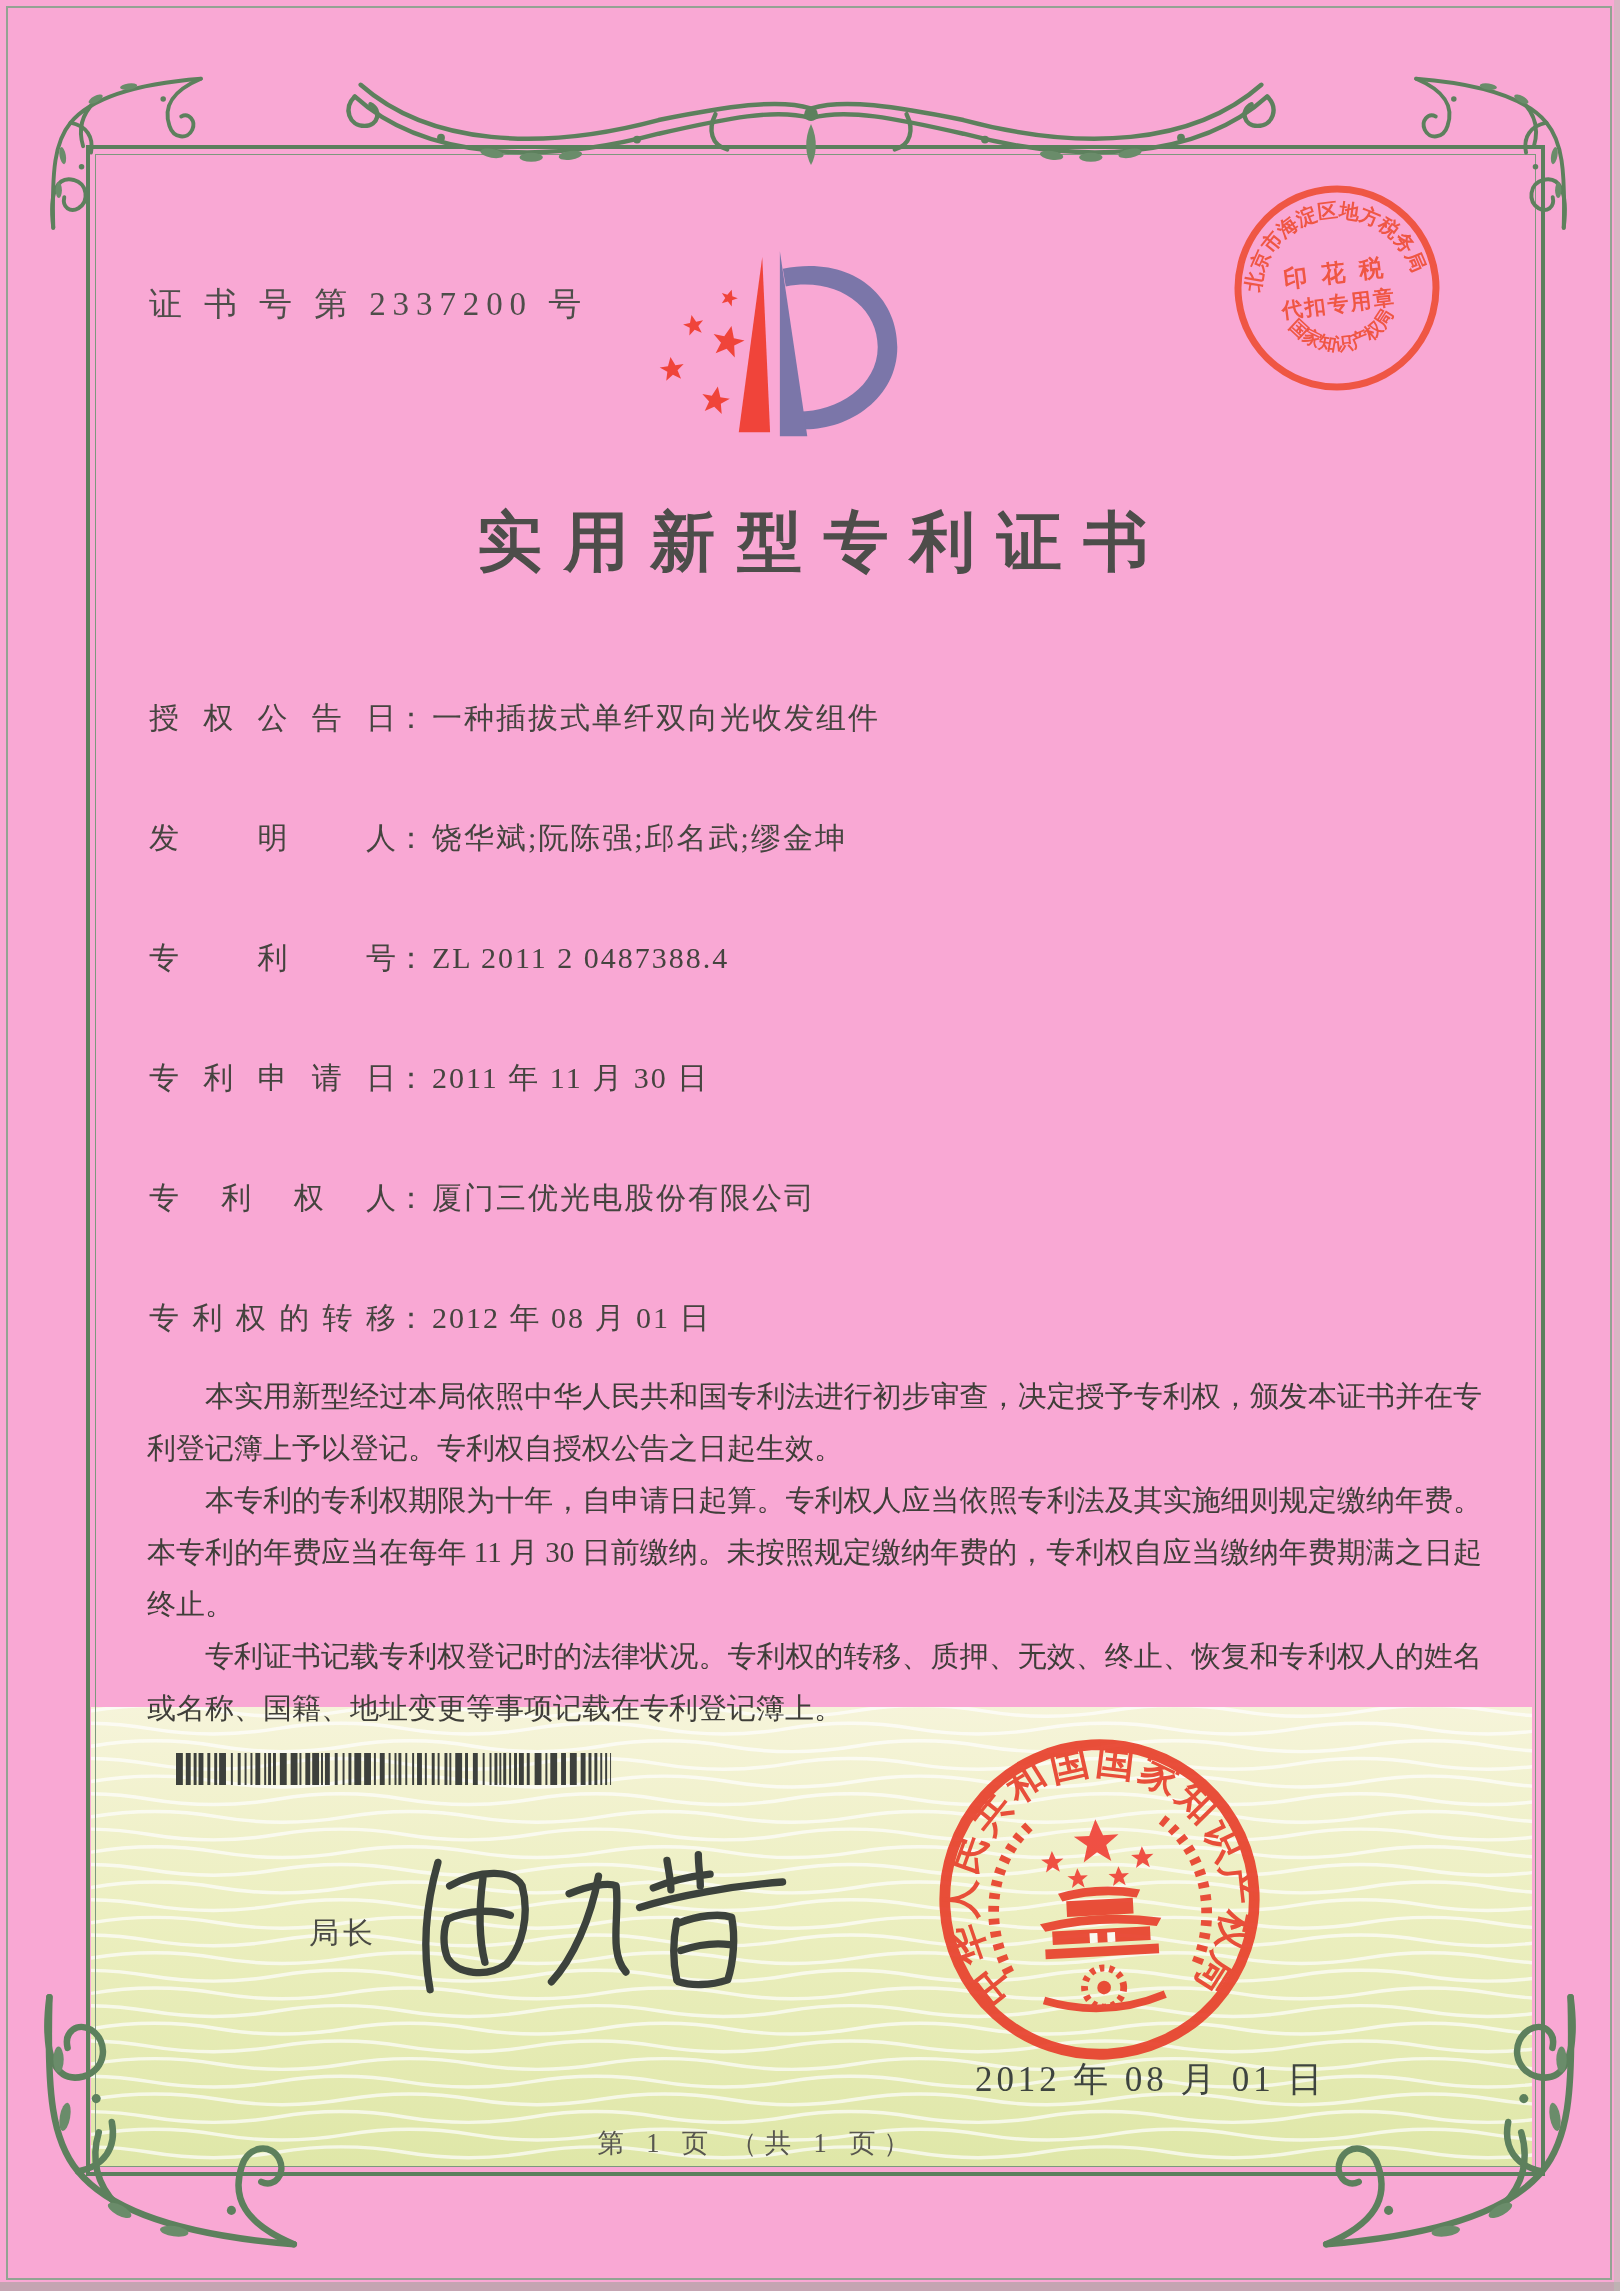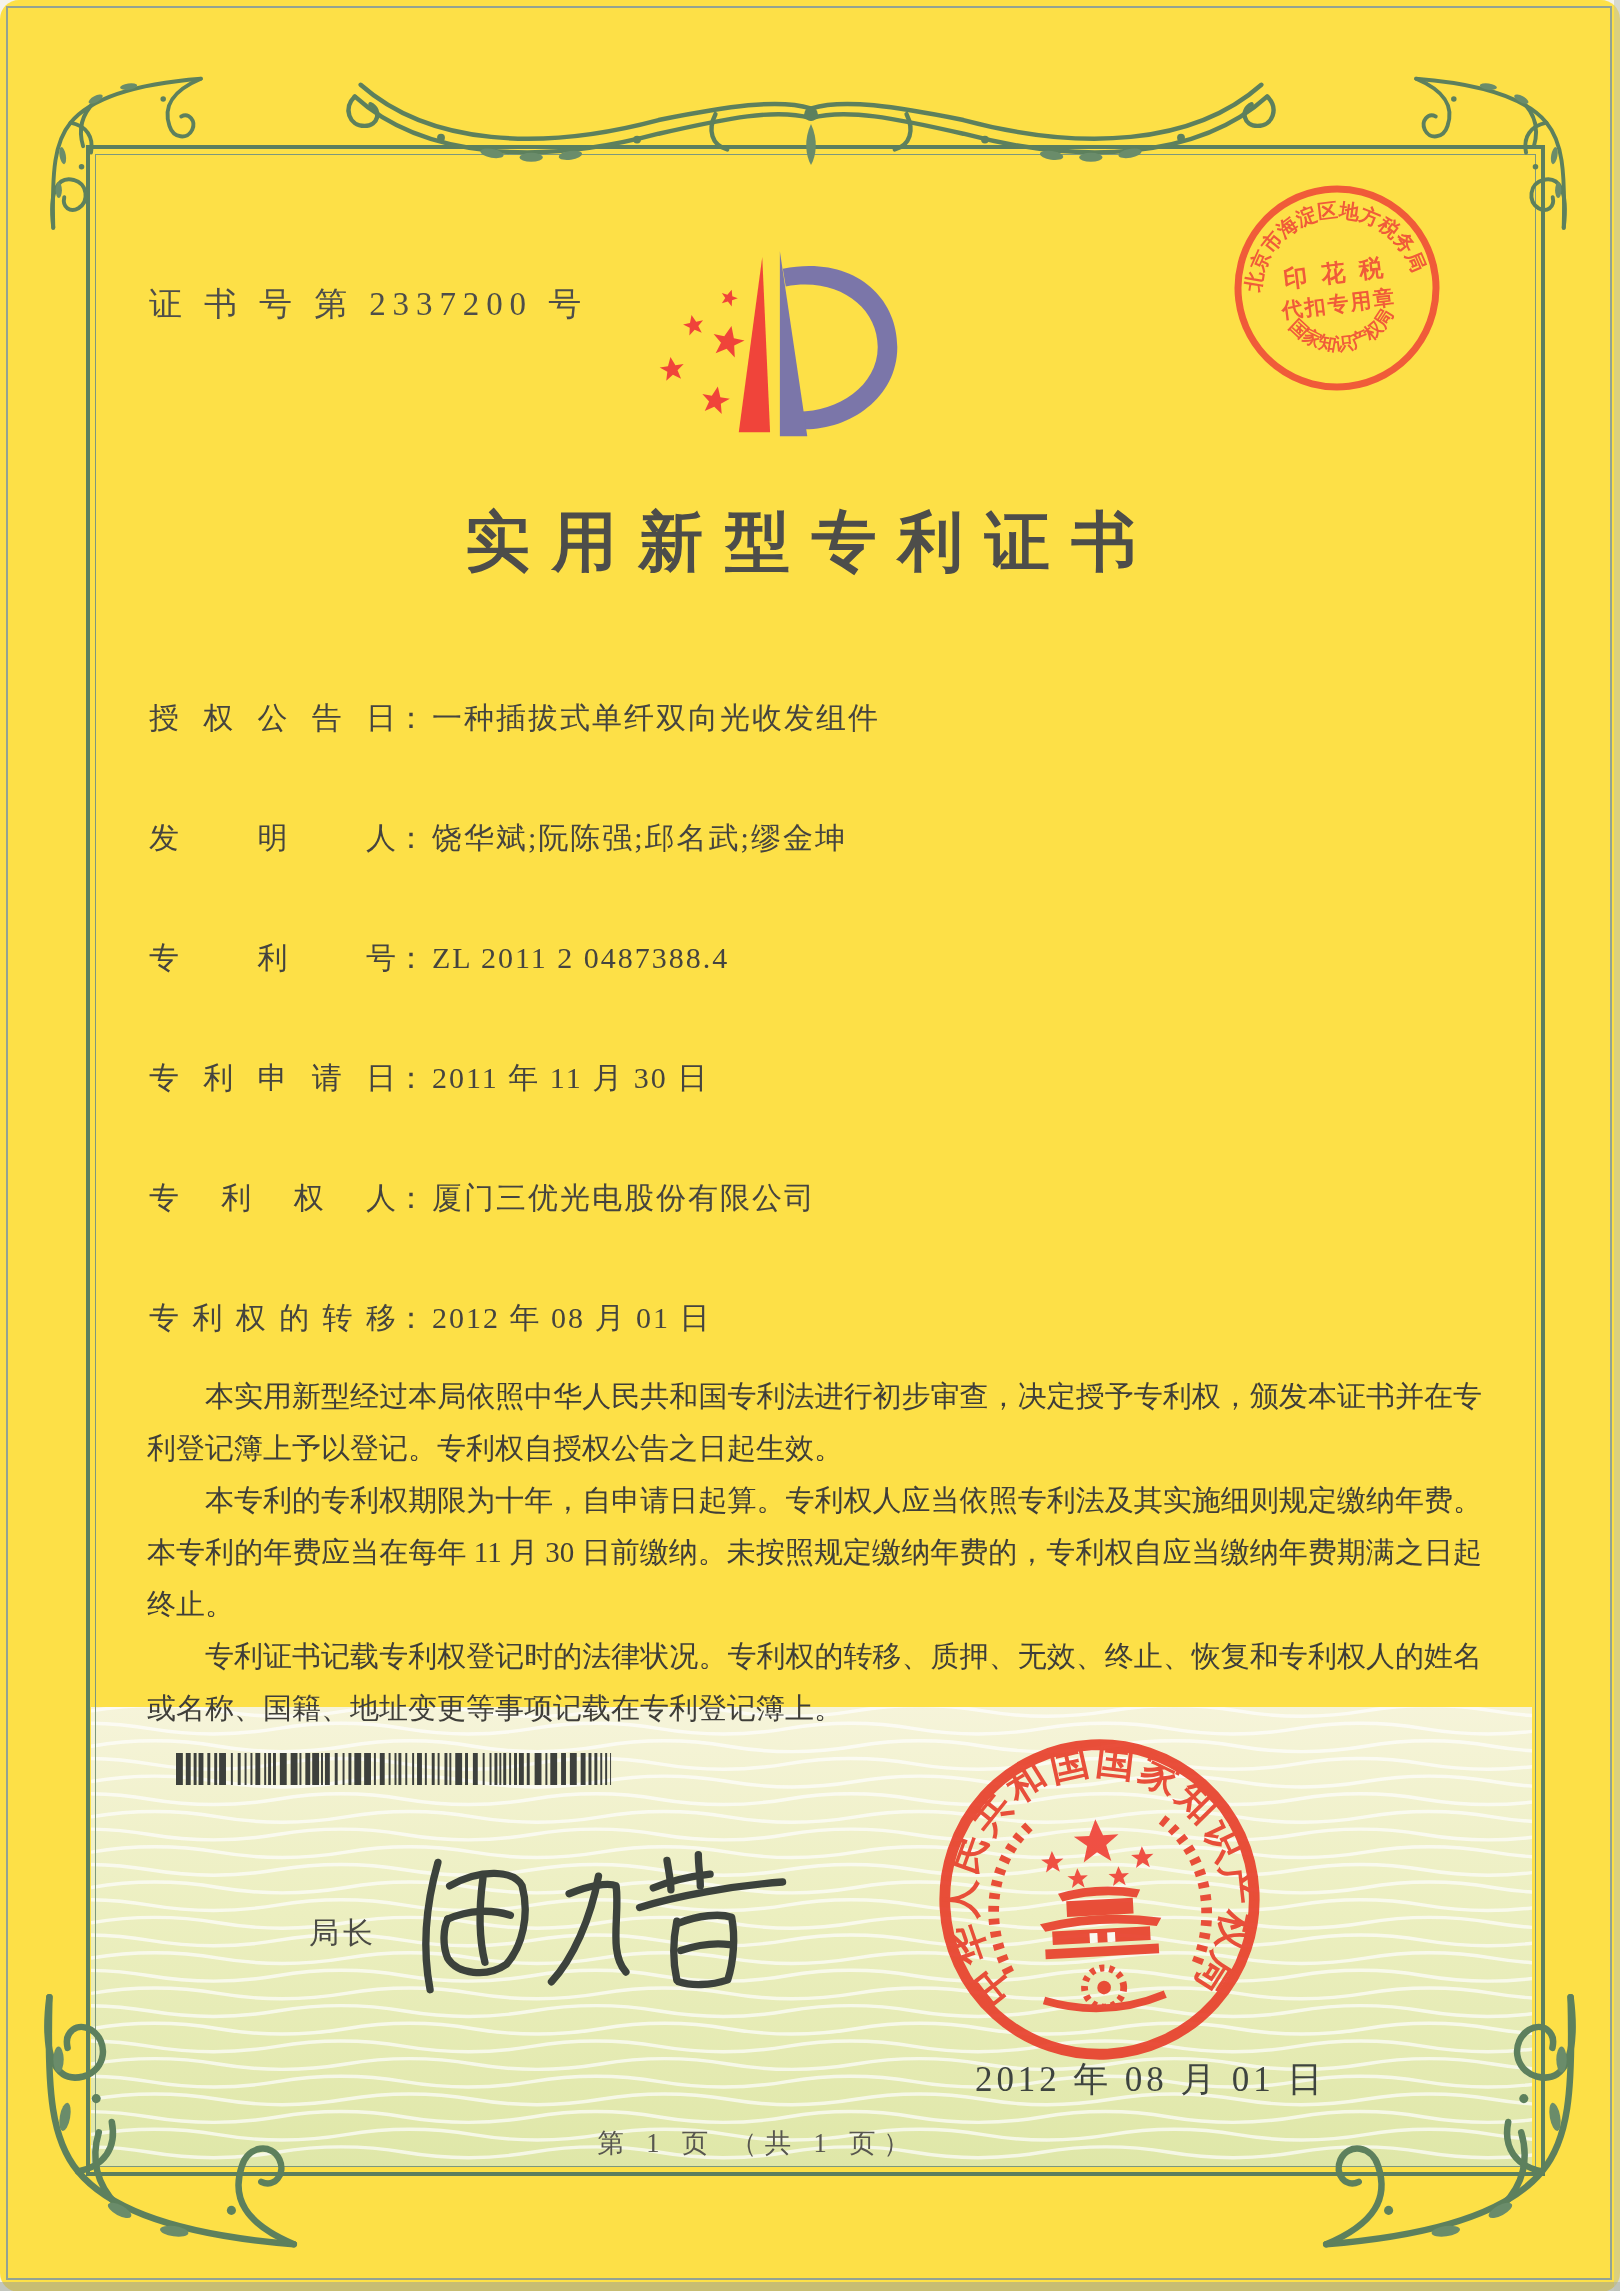--- a/index.html
+++ b/index.html
@@ -2,21 +2,21 @@
 <html><head>
 <meta charset="utf-8">
 <style>
   html,body{margin:0;padding:0;}
   body{
     width:1620px;height:2292px;position:relative;overflow:hidden;
     background:#f4f3ec;
     font-family:"Liberation Serif","DejaVu Serif",serif;
   }
   .page{
-    position:absolute;inset:0;background:#fde047;border-radius:19px;
+    position:absolute;inset:0;background:#f9a8d4;
   }
   .outer-edge{
     position:absolute;left:5.9px;top:5.9px;right:7.8px;bottom:11.8px;
     border:2px solid #93a393;pointer-events:none;
   }
   .paper-shadow-bottom{position:absolute;left:0;right:0;bottom:0;height:9.8px;background:#9aa096;opacity:.55;}
   .paper-shadow-right{position:absolute;top:0;bottom:0;right:0;width:5.9px;background:#b9bfb4;opacity:.5;}
   .inner-frame{
     position:absolute;left:86px;top:145px;width:1451px;height:2023px;
     border:4.9px solid #5c7f5e;
@@ -26,21 +26,21 @@
   }
   .waves{position:absolute;left:91px;top:1707px;width:1441px;height:459px;}
   .cert-no{
     position:absolute;left:149px;top:282px;
     font-size:33px;letter-spacing:6.9px;color:#4e4e4a;white-space:nowrap;
   }
   .logo{position:absolute;left:637px;top:243px;width:274px;height:216px;}
   .tax-stamp{position:absolute;left:1227px;top:178px;width:220px;height:220px;transform:rotate(-7deg);opacity:.92;}
   .page-title{
     position:absolute;left:86px;top:498px;width:1451px;text-align:center;
-    font-size:65px;font-weight:600;letter-spacing:21.6px;color:#4d4d4a;white-space:nowrap;
+    font-size:65px;font-weight:600;letter-spacing:21.6px;color:#4d4d4a;white-space:nowrap;padding-left:12px;
   }
   .fields{position:absolute;left:149px;top:698px;width:1333px;}
   .field-row{height:120px;font-size:30px;color:#45443f;white-space:nowrap;}
   .field-label{
     display:inline-block;width:247px;text-align:justify;text-align-last:justify;
     vertical-align:bottom;
   }
   .field-colon{display:inline-block;margin-right:5.9px;}
   .field-value{letter-spacing:2px;margin-top:32px;}
   .legal{

